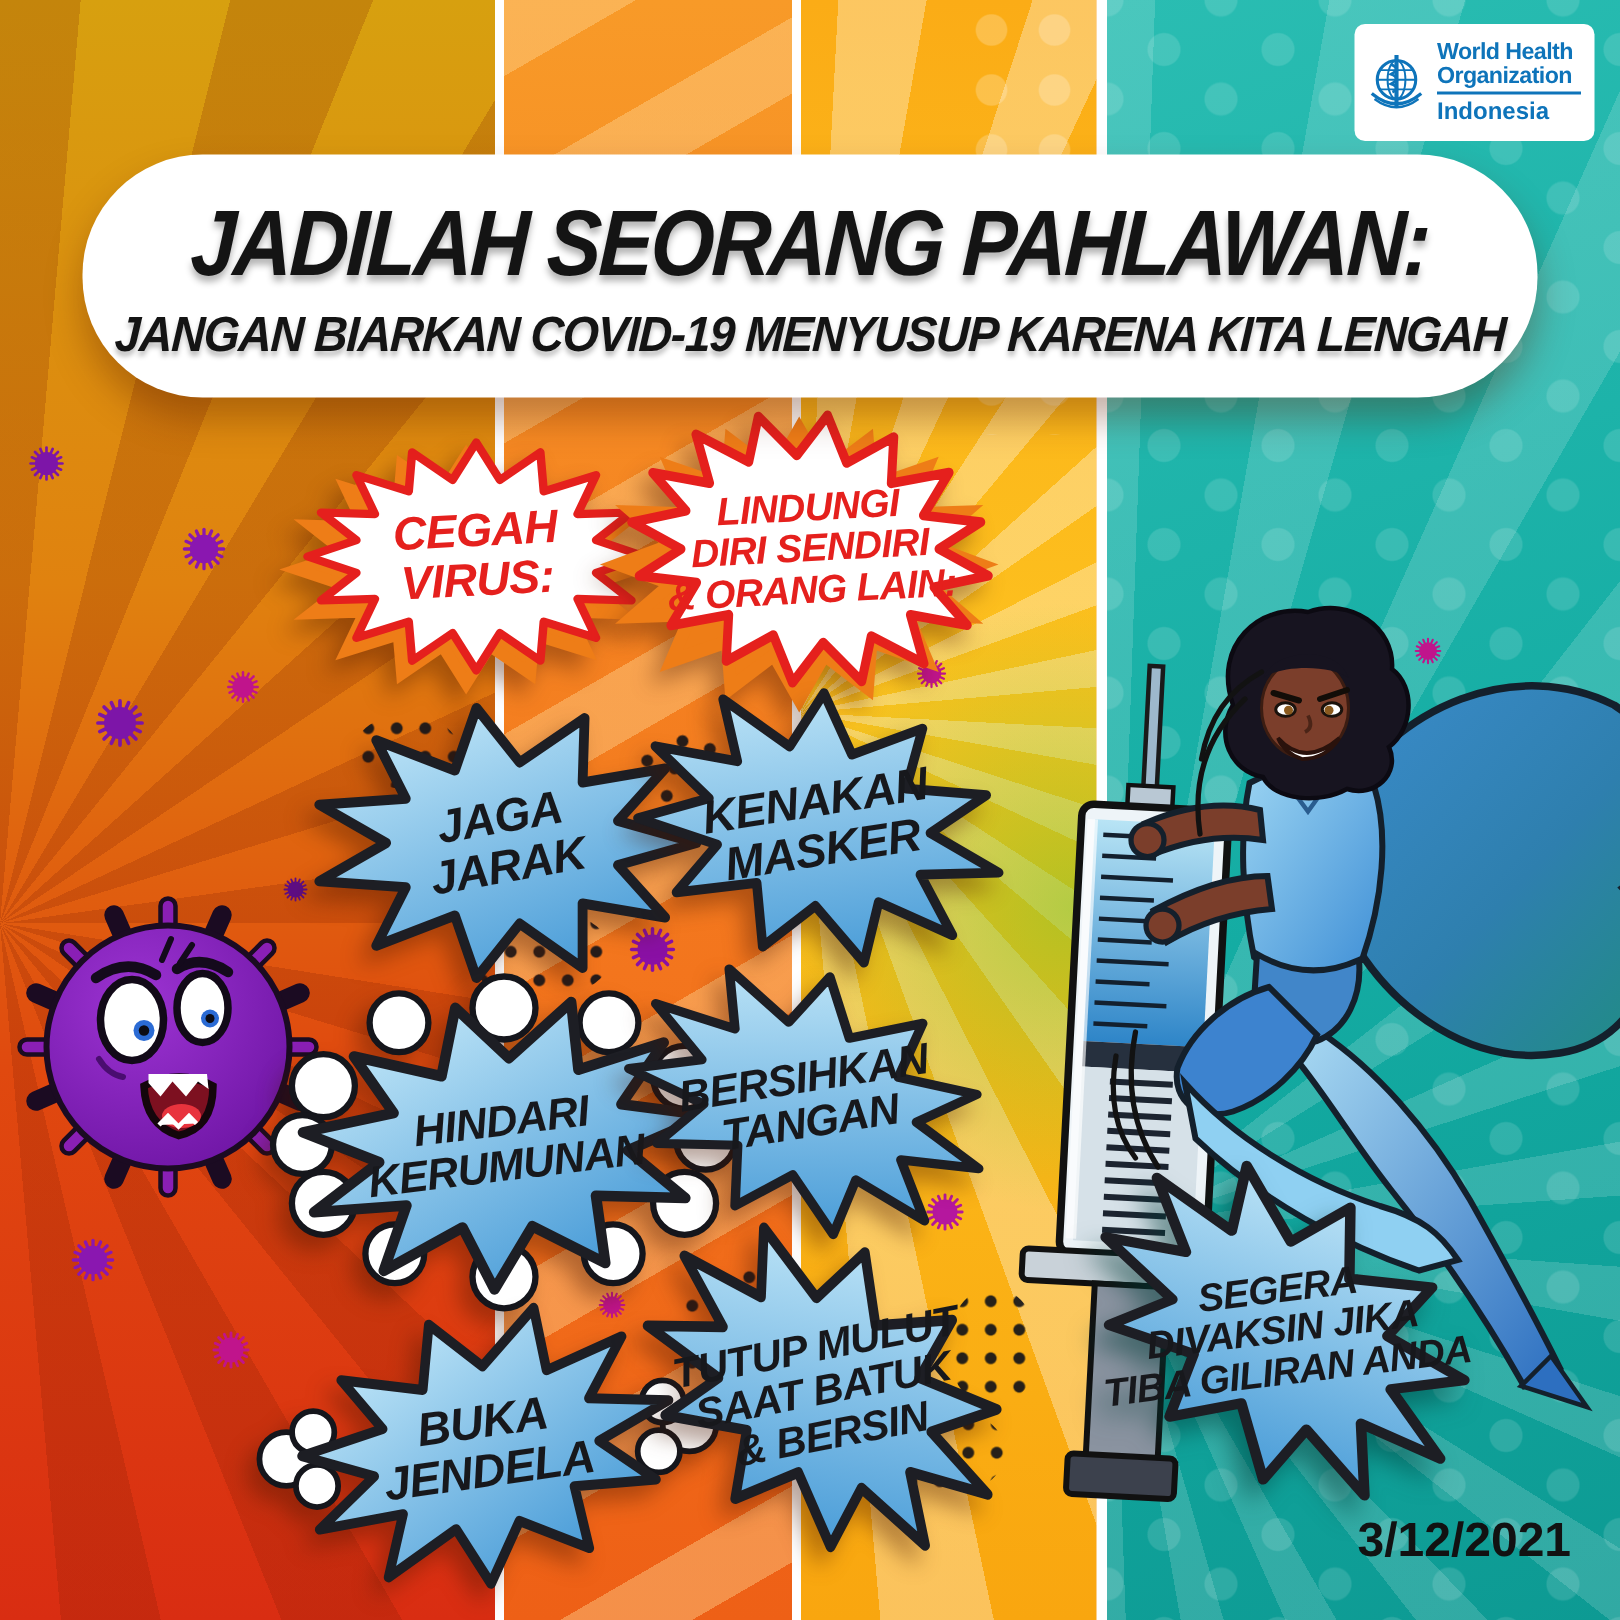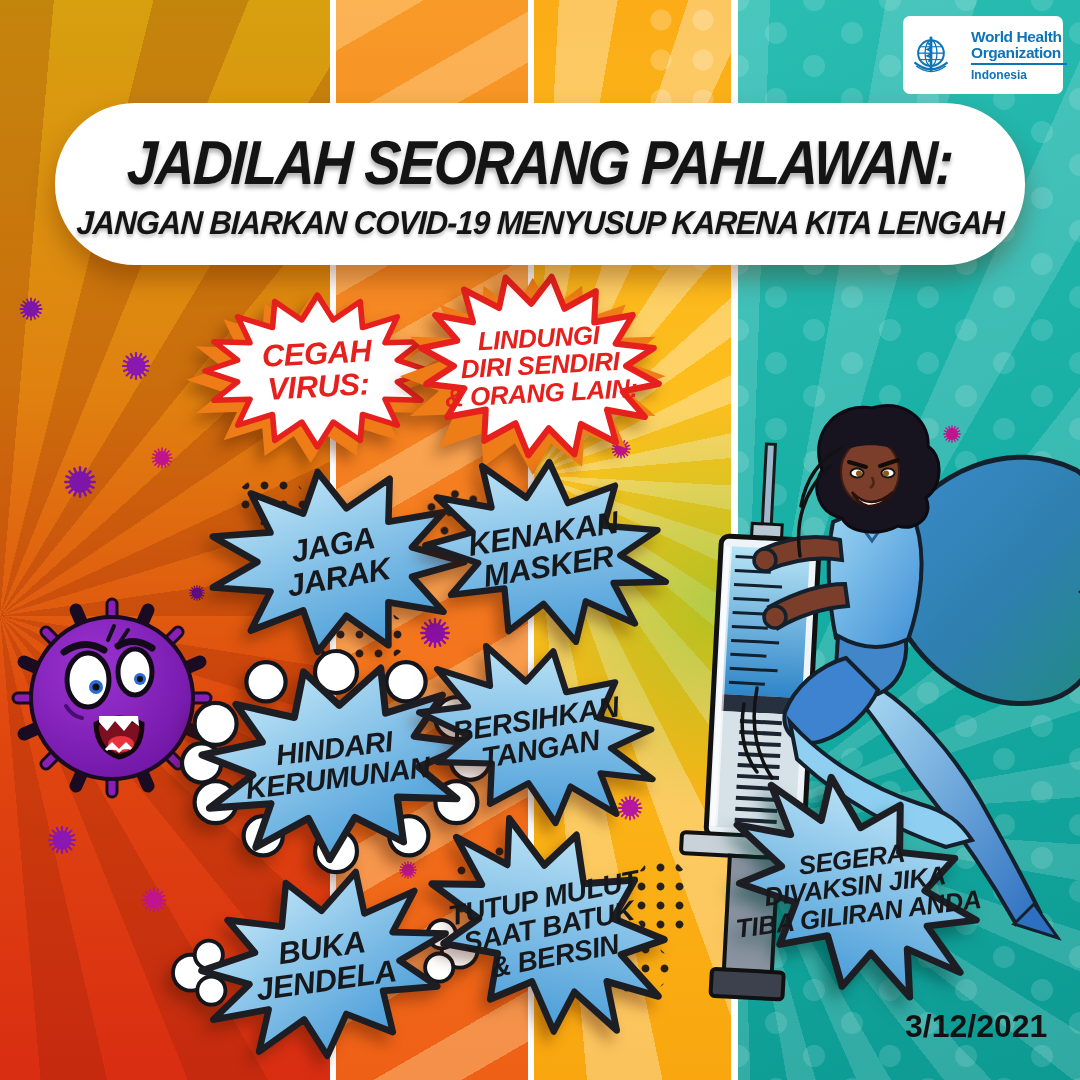--- a/index.html
+++ b/index.html
@@ -28,26 +28,26 @@
       radial-gradient(circle, rgba(255,255,255,.13) 10.5px, rgba(255,255,255,0) 11.5px),
       radial-gradient(circle, rgba(255,255,255,.13) 10.5px, rgba(255,255,255,0) 11.5px),
       linear-gradient(160deg,#2abdb2 0%,#14aca3 55%,#0d9a93 100%);
     background-size:auto,76px 66px,76px 66px,auto;
     background-position:0 0,0 0,38px 33px,0 0;}
   .band3dots{position:absolute;left:640px;top:0;width:92px;height:290px;z-index:1;
     background-image:radial-gradient(circle, rgba(255,255,255,.22) 10px, rgba(255,255,255,0) 11px);
     background-size:42px 40px;}
   
   .who{position:absolute;left:903px;top:16px;width:160px;height:78px;background:#fff;border-radius:7px;
-    z-index:8;display:flex;align-items:center;padding:4px 6px;box-sizing:border-box;gap:18px;}
+    z-index:8;display:flex;align-items:center;padding:4px 6px;box-sizing:border-box;gap:5px;}
   .who-emblem{width:44px;height:44px;flex:0 0 auto;}
   .who-text{display:flex;flex-direction:column;line-height:1;}
   .who-name{color:#0e74ba;font-weight:bold;font-size:15.5px;letter-spacing:-0.4px;}
   .who-sep{height:2px;background:#0e74ba;margin:3px 0 4px 0;width:96px;}
-  .who-country{color:#0e74ba;font-size:12px;font-weight:bold;}
+  .who-country{color:#0e74ba;font-size:16px;font-weight:bold;}
   
   .banner{position:absolute;left:55px;top:103px;width:970px;height:162px;background:#fff;border-radius:80px;
     z-index:7;display:flex;flex-direction:column;align-items:center;justify-content:center;
     box-shadow:0 14px 24px rgba(90,30,0,.35);}
   .comic{font-weight:bold;font-style:italic;color:#141414;}
   .banner-title{font-size:62px;letter-spacing:-2px;transform:scaleX(.88) skewX(-3deg);
     text-shadow:0 4px 5px rgba(0,0,0,.30);white-space:nowrap;}
   .banner-subtitle{font-size:33px;letter-spacing:-1px;transform:scaleX(.94) skewX(-3deg);
     text-shadow:0 3px 4px rgba(0,0,0,.25);white-space:nowrap;margin-top:6px;}
   

